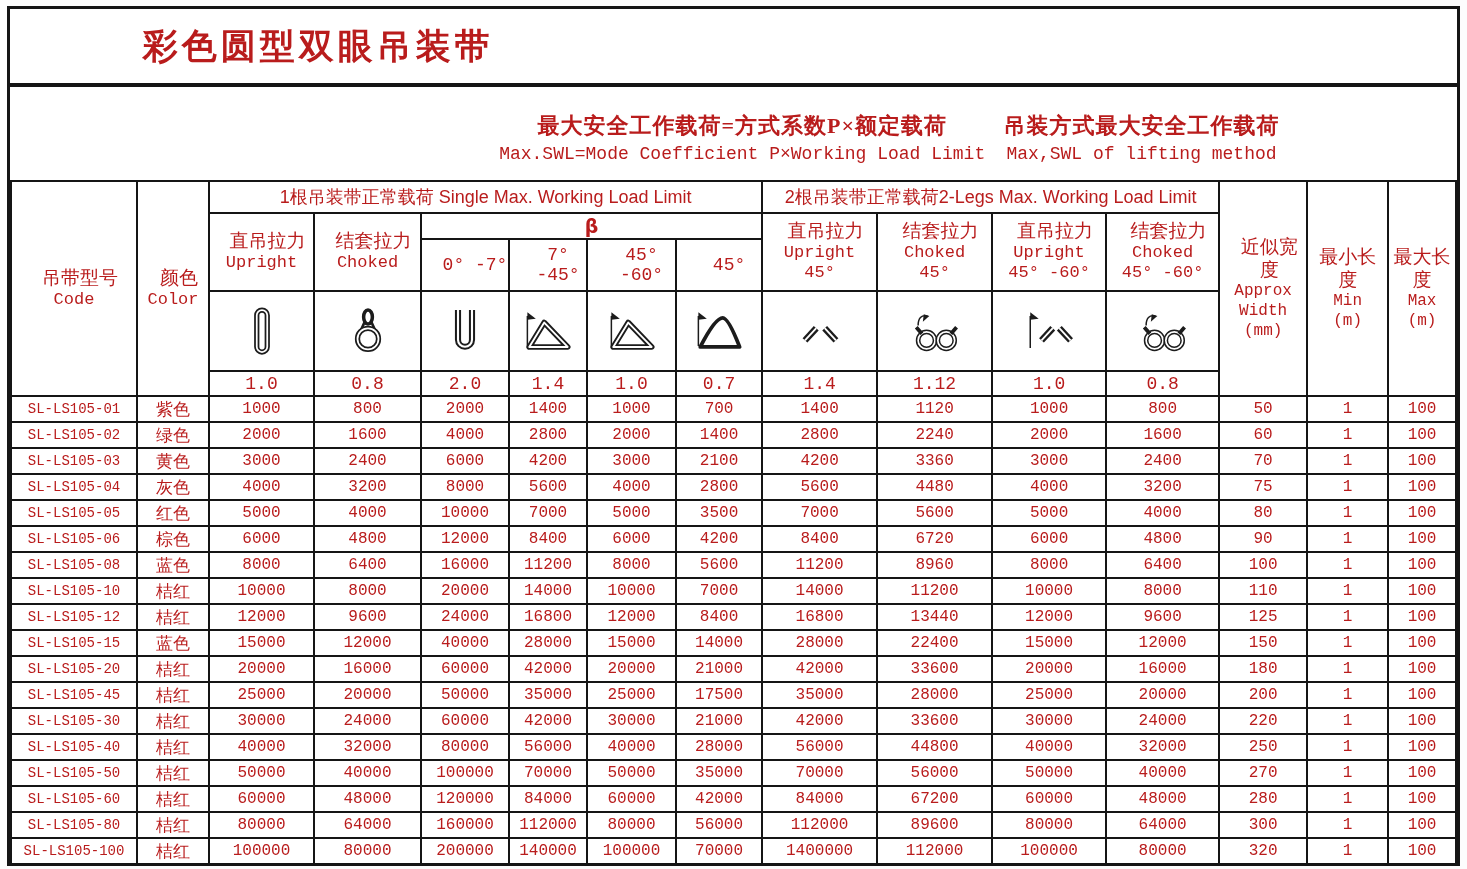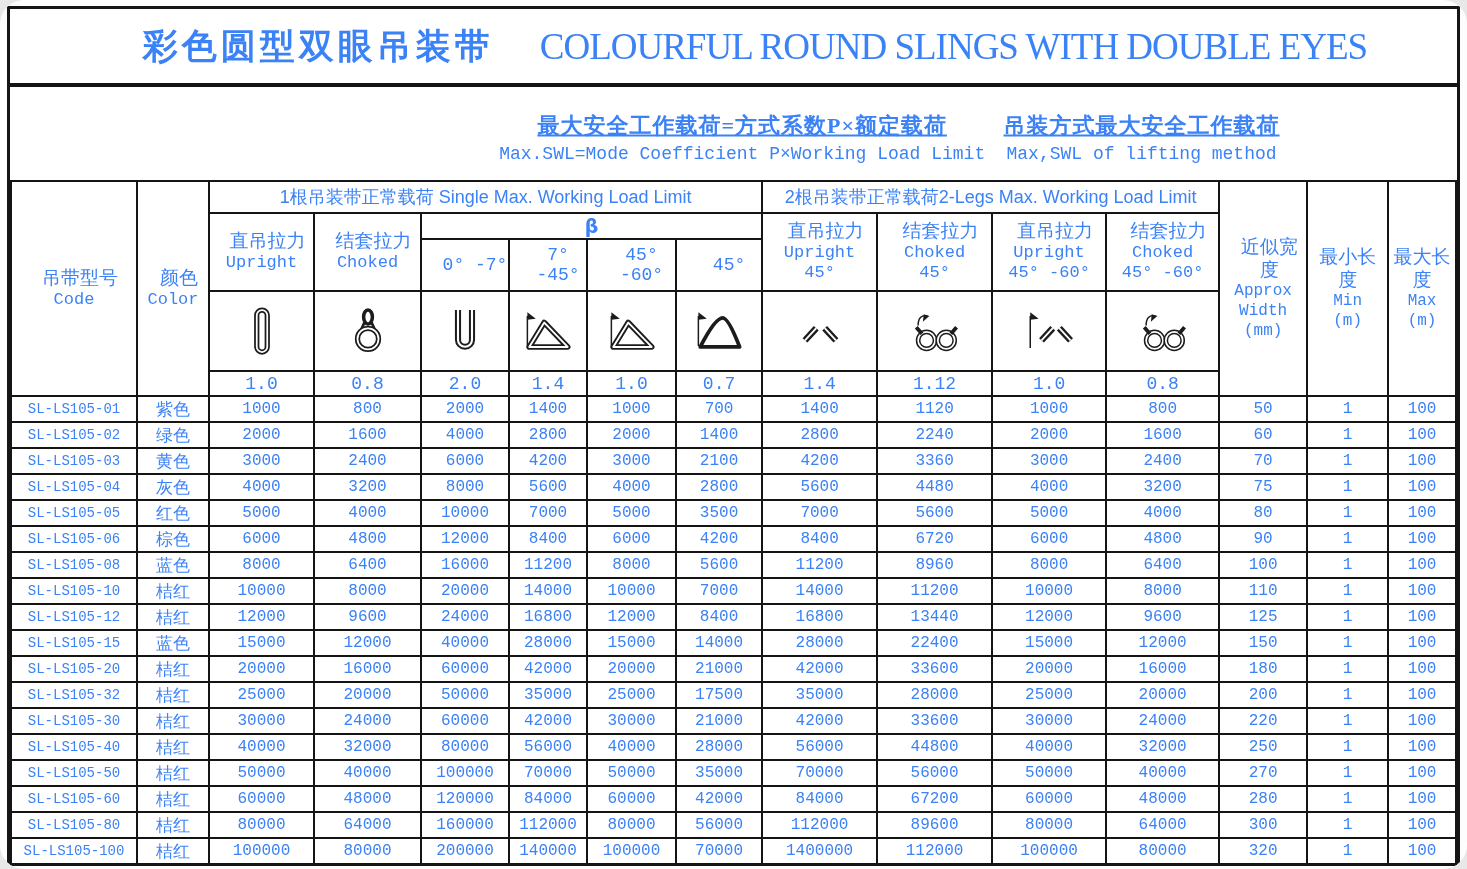--- a/index.html
+++ b/index.html
@@ -1,34 +1,34 @@
 <!DOCTYPE html>
 <html><head>
 <meta charset="utf-8">
 <style>
   html,body{margin:0;padding:0;background:#e8e8e8;}
   .page{position:relative;width:1467px;height:869px;background:#fdfdfd;overflow:hidden;
-        font-family:"Liberation Serif",serif;color:#3b82f6;border-radius:24px;}
+        font-family:"Liberation Serif",serif;color:#b91c1c;}
   .frame{position:absolute;left:7px;right:7px;top:6px;bottom:3px;border:3px solid #151515;
          display:flex;flex-direction:column;background:#fff;}
 
   
   .title-bar{position:relative;height:74px;border-bottom:4px solid #151515;flex:none;}
   .title-zh{position:absolute;top:50%;left:21.3%;transform:translate(-50%,-50%);
             font-size:35px;font-weight:700;letter-spacing:4px;white-space:nowrap;}
   .title-en{position:absolute;top:50%;left:65.2%;transform:translate(-50%,-50%);
             font-size:37px;font-weight:500;letter-spacing:-1px;white-space:nowrap;
             font-family:"Liberation Serif",serif;transform-origin:center;}
 
   
   .subtitle-bar{position:relative;height:93px;flex:none;}
   .formula{position:absolute;top:54%;transform:translate(-50%,-50%);text-align:center;white-space:nowrap;}
   .formula-left{left:50.6%;}
   .formula-right{left:78.2%;}
-  .f-zh{font-size:22px;font-weight:600;letter-spacing:1px;text-decoration:underline;}
+  .f-zh{font-size:22px;font-weight:600;letter-spacing:1px;}
   .f-en{font-size:18px;font-family:"Liberation Mono",monospace;margin-top:3px;}
 
   
   table.spec{flex:1;width:100%;border-collapse:collapse;table-layout:fixed;}
   td{border:2px solid #151515;text-align:center;vertical-align:middle;padding:0;overflow:hidden;}
   .r-group td{height:30px;}
   .r-beta  td{height:24px;}
   .r-angles td{height:50px;}
   .r-icons td{height:78px;}
   .r-coefs td{height:23px;}
@@ -53,21 +53,20 @@
   svg .arr{fill:#1c1c1c;stroke:none;}
 </style>
 </head>
 <body>
 
 <div class="page">
   <div class="frame">
 
     <div class="title-bar">
       <div class="title-zh">彩色圆型双眼吊装带</div>
-      <div class="title-en">COLOURFUL ROUND SLINGS WITH DOUBLE EYES</div>
     </div>
 
     <div class="subtitle-bar">
       <div class="formula formula-left">
         <div class="f-zh">最大安全工作载荷=方式系数P×额定载荷</div>
         <div class="f-en">Max.SWL=Mode Coefficient P×Working Load Limit</div>
       </div>
       <div class="formula formula-right">
         <div class="f-zh">吊装方式最大安全工作载荷</div>
         <div class="f-en">Max,SWL of lifting method</div>
@@ -438,21 +437,21 @@
     <td>21000</td>
     <td>42000</td>
     <td>33600</td>
     <td>20000</td>
     <td>16000</td>
     <td>180</td>
     <td>1</td>
     <td>100</td>
   </tr>
           <tr>
-    <td class="code">SL-LS105-32</td>
+    <td class="code">SL-LS105-45</td>
     <td class="colorname">桔红</td>
     <td>25000</td>
     <td>20000</td>
     <td>50000</td>
     <td>35000</td>
     <td>25000</td>
     <td>17500</td>
     <td>35000</td>
     <td>28000</td>
     <td>25000</td>

